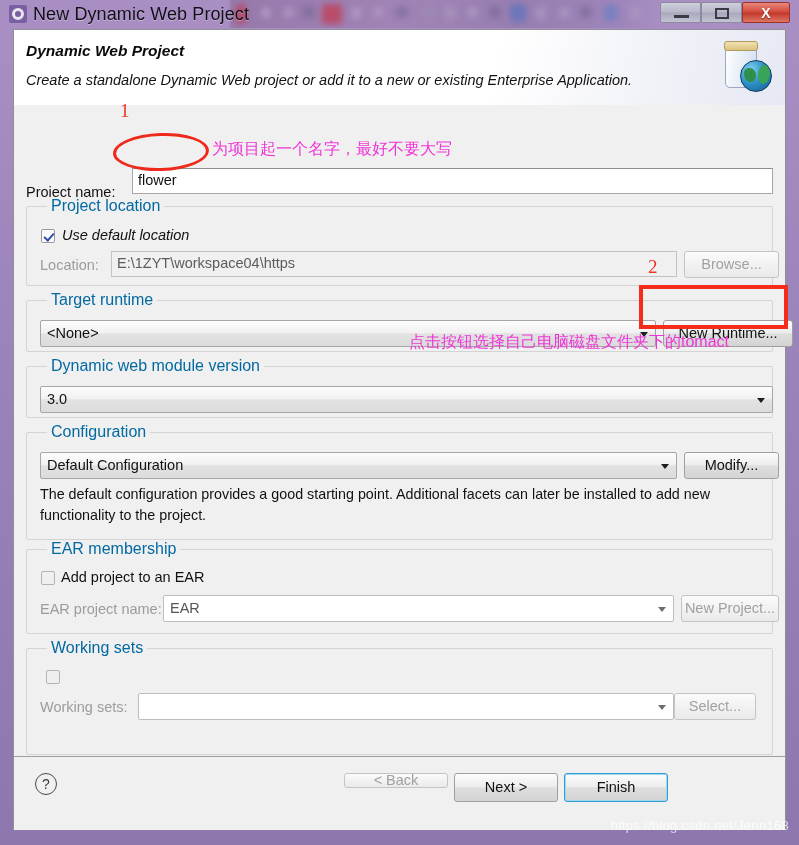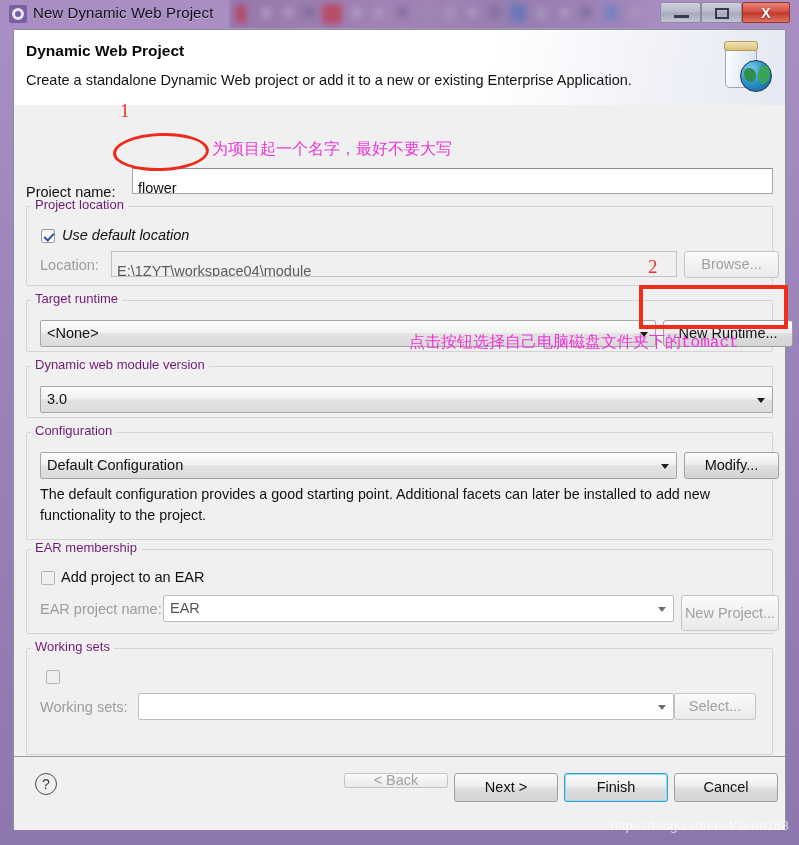--- a/index.html
+++ b/index.html
@@ -54,21 +54,21 @@
     position: absolute;
     left: 3px; top: 3px;
     width: 12px; height: 12px;
     border-radius: 50%;
     border: 3px solid #e9e6f2;
     box-sizing: border-box;
   }
   #titlebar-title {
     position: absolute;
     left: 33px; top: 4px;
-    font-size: 15px;
+    font-size: 18px;
     color: #120e18;
     white-space: nowrap;
     letter-spacing: .1px;
     z-index: 3;
     text-shadow: 0 1px 0 rgba(255,255,255,.35);
   }
 
   
   .wbtn {
     position: absolute;
@@ -112,20 +112,21 @@
     background: #f0f0f0;
     border: 1px solid #8f8f96;
   }
 
   
   #header {
     position: absolute;
     left: 0; top: 0; width: 771px; height: 76px;
     background: linear-gradient(100deg,#ffffff 0%, #ffffff 62%, #f3f4f9 80%, #e6e8f3 100%);
     border-bottom: 1px solid #9c9ca4;
+    font-style: italic;
   }
   #header-title {
     position: absolute; left: 12px; top: 12px;
     font-size: 15.5px; font-weight: bold; color: #0a0a0a;
   }
   #header-desc {
     position: absolute; left: 12px; top: 42px;
     font-size: 14.5px; color: #121212;
   }
   
@@ -182,35 +183,35 @@
   .lbl { position: absolute; font-size: 14.5px; color: #111; white-space: nowrap; }
   .lbl.dim { color: #9c9c9c; }
 
   .group {
     position: absolute;
     border: 1px solid #d4d4d4;
     border-radius: 2px;
   }
   .group-title {
     position: absolute;
-    top: -10px; left: 4px;
+    top: -10px; left: 20px;
     padding: 0 4px;
     background: #f0f0f0;
-    font-size: 13px; color: #701a75;
+    font-size: 16px; color: #0369a1;
     white-space: nowrap;
   }
 
   .textfield {
     position: absolute;
     background: #ffffff;
     border: 1px solid #a6a6a6;
     border-top-color: #8e8e8e;
     font-size: 14.5px;
     color: #111;
-    padding: 11px 5px;
+    padding: 3px 5px;
     line-height: 17px;
     white-space: nowrap;
     overflow: hidden;
   }
   .textfield.disabled {
     background: #f0f0f0;
     border-color: #c2c2c2;
     color: #5c5c5c;
   }
 
@@ -315,21 +316,21 @@
   .anno-num {
     position: absolute;
     color: #ee3322;
     font-size: 19px;
     font-family: "Liberation Serif", serif;
   }
   .anno-cn {
     position: absolute;
     color: #ef35d7;
     font-size: 16px;
-    font-family: Liberation Mono, monospace;
+    font-family: Liberation Sans, sans-serif;
     white-space: nowrap;
   }
   #red-ellipse {
     position: absolute;
     left: 113px; top: 133px;
     width: 96px; height: 38px;
     border: 3px solid #ee2a1c;
     border-radius: 50%;
     transform: rotate(-2deg);
   }
@@ -404,21 +405,21 @@
 
       <div class="lbl" style="left:12px; top:69px;margin-top:10px;">Project name:</div>
       <div class="textfield" style="left:118px; top:63px; width:641px; height:26px;">flower</div>
 
       <div class="group" style="left:12px; top:101px; width:747px; height:80px;">
         <div class="group-title">Project location</div>
       </div>
       <div class="checkbox checked" style="left:27px; top:124px;"></div>
       <div class="lbl" style="left:48px; top:122px;font-style:italic;">Use default location</div>
       <div class="lbl dim" style="left:26px; top:152px;">Location:</div>
-      <div class="textfield disabled" style="left:97px; top:146px; width:566px; height:26px;">E:\1ZYT\workspace04\module</div>
+      <div class="textfield disabled" style="left:97px; top:146px; width:566px; height:26px;">E:\1ZYT\workspace04\https</div>
       <div class="btn disabled" style="left:670px; top:146px; width:95px; height:27px;">Browse...</div>
 
       <div class="group" style="left:12px; top:195px; width:747px; height:52px;">
         <div class="group-title">Target runtime</div>
       </div>
       <div class="combo" style="left:26px; top:215px; width:616px; height:27px;">
         <span>&lt;None&gt;</span>
         <span class="arrow"></span>
       </div>
       <div class="btn" style="left:649px; top:215px; width:130px; height:27px;">New Runtime...</div>
@@ -444,42 +445,41 @@
       <div class="group" style="left:12px; top:444px; width:747px; height:85px;">
         <div class="group-title">EAR membership</div>
       </div>
       <div class="checkbox off" style="left:27px; top:466px;"></div>
       <div class="lbl" style="left:47px; top:464px;">Add project to an EAR</div>
       <div class="lbl dim" style="left:26px; top:496px;">EAR project name:</div>
       <div class="combo flat disabled" style="left:149px; top:490px; width:511px; height:27px;">
         <span>EAR</span>
         <span class="arrow"></span>
       </div>
-      <div class="btn disabled" style="left:667px; top:490px; width:98px; height:36px;">New Project...</div>
+      <div class="btn disabled" style="left:667px; top:490px; width:98px; height:27px;">New Project...</div>
 
       <div class="group" style="left:12px; top:543px; width:747px; height:107px;">
         <div class="group-title">Working sets</div>
       </div>
       <div class="checkbox off" style="left:32px; top:565px;"></div>
       <div class="lbl dim" style="left:26px; top:594px;">Working sets:</div>
       <div class="combo flat disabled" style="left:124px; top:588px; width:536px; height:27px;">
         <span></span>
         <span class="arrow"></span>
       </div>
       <div class="btn disabled" style="left:660px; top:588px; width:82px; height:27px;">Select...</div>
 
     </div>
 
     <div id="btn-sep"></div>
     <div id="buttonbar">
       <div id="help-icon">?</div>
       <div class="btn disabled" style="left:330px; top:16px; width:104px; height:15px;">&lt; Back</div>
       <div class="btn" style="left:440px; top:16px; width:104px; height:29px;">Next &gt;</div>
       <div class="btn default" style="left:550px; top:16px; width:104px; height:29px;">Finish</div>
-      <div class="btn" style="left:660px; top:16px; width:104px; height:29px;">Cancel</div>
     </div>
 
   </div>
 
   <div class="anno-num" style="left:120px; top:100px;">1</div>
   <div id="red-ellipse"></div>
   <div class="anno-cn" style="left:212px; top:139px;">为项目起一个名字，最好不要大写</div>
 
   <div class="anno-num" style="left:648px; top:256px;">2</div>
   <div id="red-rect"></div>

